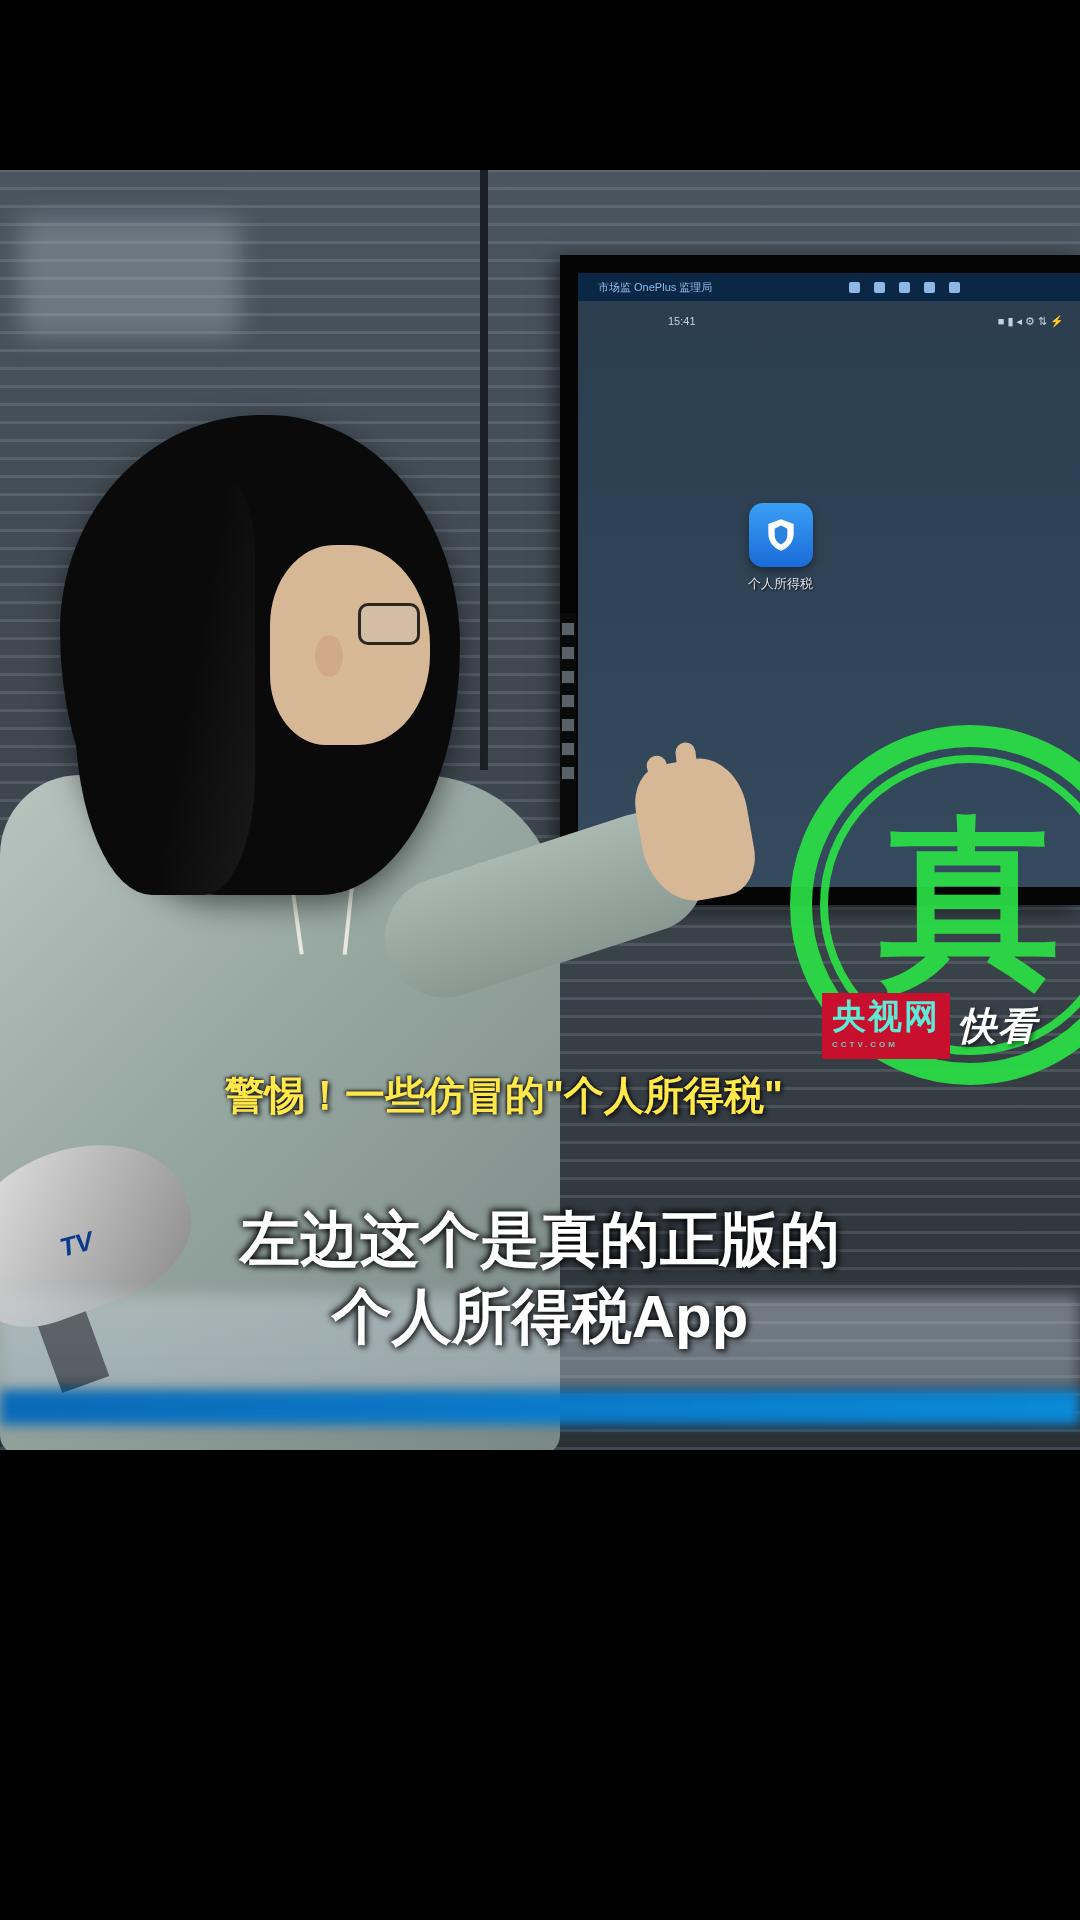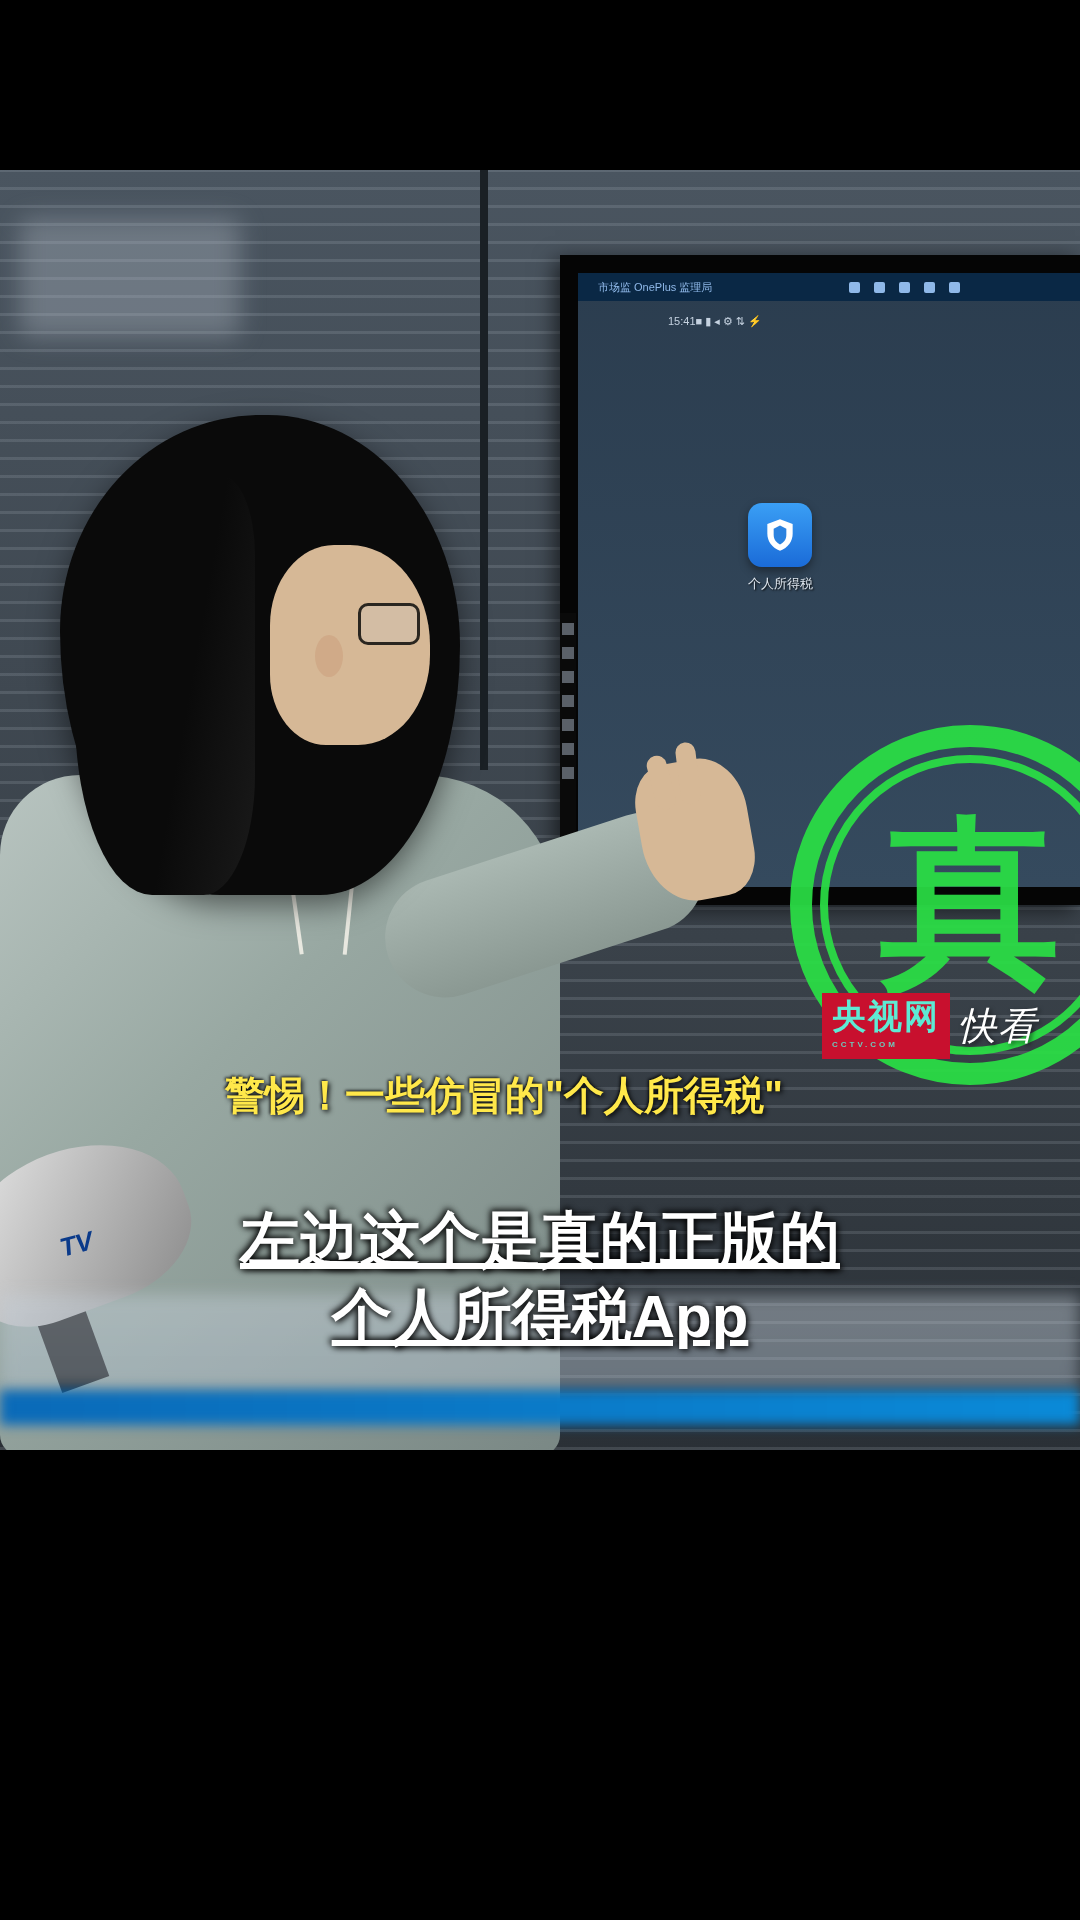--- a/index.html
+++ b/index.html
@@ -70,21 +70,22 @@
     .topbar-icon {
       width: 11px; height: 11px; background: #8fb8e8; border-radius: 2px;
     }
     .monitor-timebar {
       position: absolute;
       top: 42px; left: 90px; right: 0;
       height: 20px;
       color: #c5d2e0;
       font-size: 11px;
       display: flex;
-      padding-right: 22px;
+      justify-content: space-between;
+      padding-right: 16px;
     }
     .desktop-icons {
       position: absolute;
       top: 12px;
       left: 16px;
       display: flex;
       flex-direction: column;
       gap: 50px;
     }
     .desk-icon {
@@ -120,21 +121,21 @@
       padding: 10px 2px;
     }
     .sb-ic { width: 12px; height: 12px; background: #5a6068; }
     
     .app-icon-block {
       position: absolute;
       top: 230px;
       left: 170px;
       display: flex;
       flex-direction: column;
-      align-items: flex-start;
+      align-items: flex-end;
       gap: 8px;
     }
     .app-icon {
       width: 64px;
       height: 64px;
       background: linear-gradient(180deg, #3a9ff5 0%, #1a6bd8 100%);
       border-radius: 14px;
       display: flex;
       align-items: center;
       justify-content: center;
@@ -356,21 +357,21 @@
     }
     .cctv-red-sub {
       font-size: 8px;
       letter-spacing: 3px;
       margin-top: 8px;
       opacity: 0.85;
     }
     .cctv-white {
       color: #fff;
       font-size: 38px;
-      font-weight: 400;
+      font-weight: 700;
       margin-left: 8px;
       text-shadow: 2px 2px 4px rgba(0,0,0,0.6);
       font-style: italic;
       letter-spacing: 2px;
     }
     
     .title-text {
       position: absolute;
       top: 898px;
       left: 225px;
@@ -385,21 +386,20 @@
       position: absolute;
       top: 1032px;
       left: 0;
       right: 0;
       text-align: center;
       color: #fff;
       font-size: 60px;
       font-weight: 700;
       line-height: 1.28;
       text-shadow: 2px 2px 6px rgba(0,0,0,0.9), -2px -2px 6px rgba(0,0,0,0.9);
-      text-decoration: underline;
     }
     
     .ticker {
       position: absolute;
       bottom: 60px;
       left: 0; right: 0;
       height: 95px;
     }
     .ticker::before {
       content: "";

